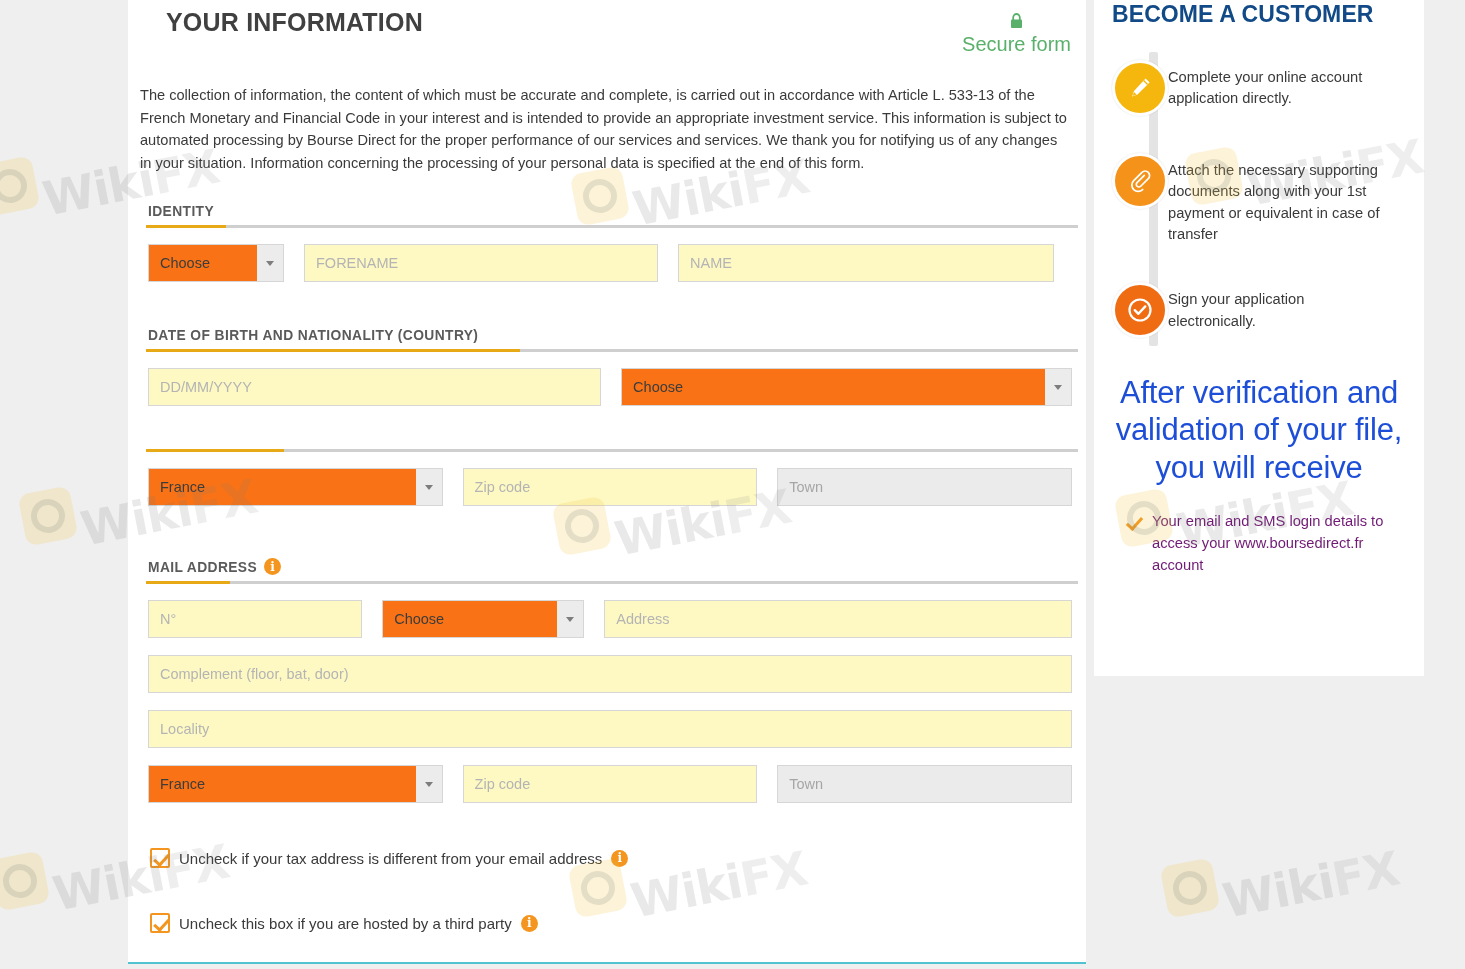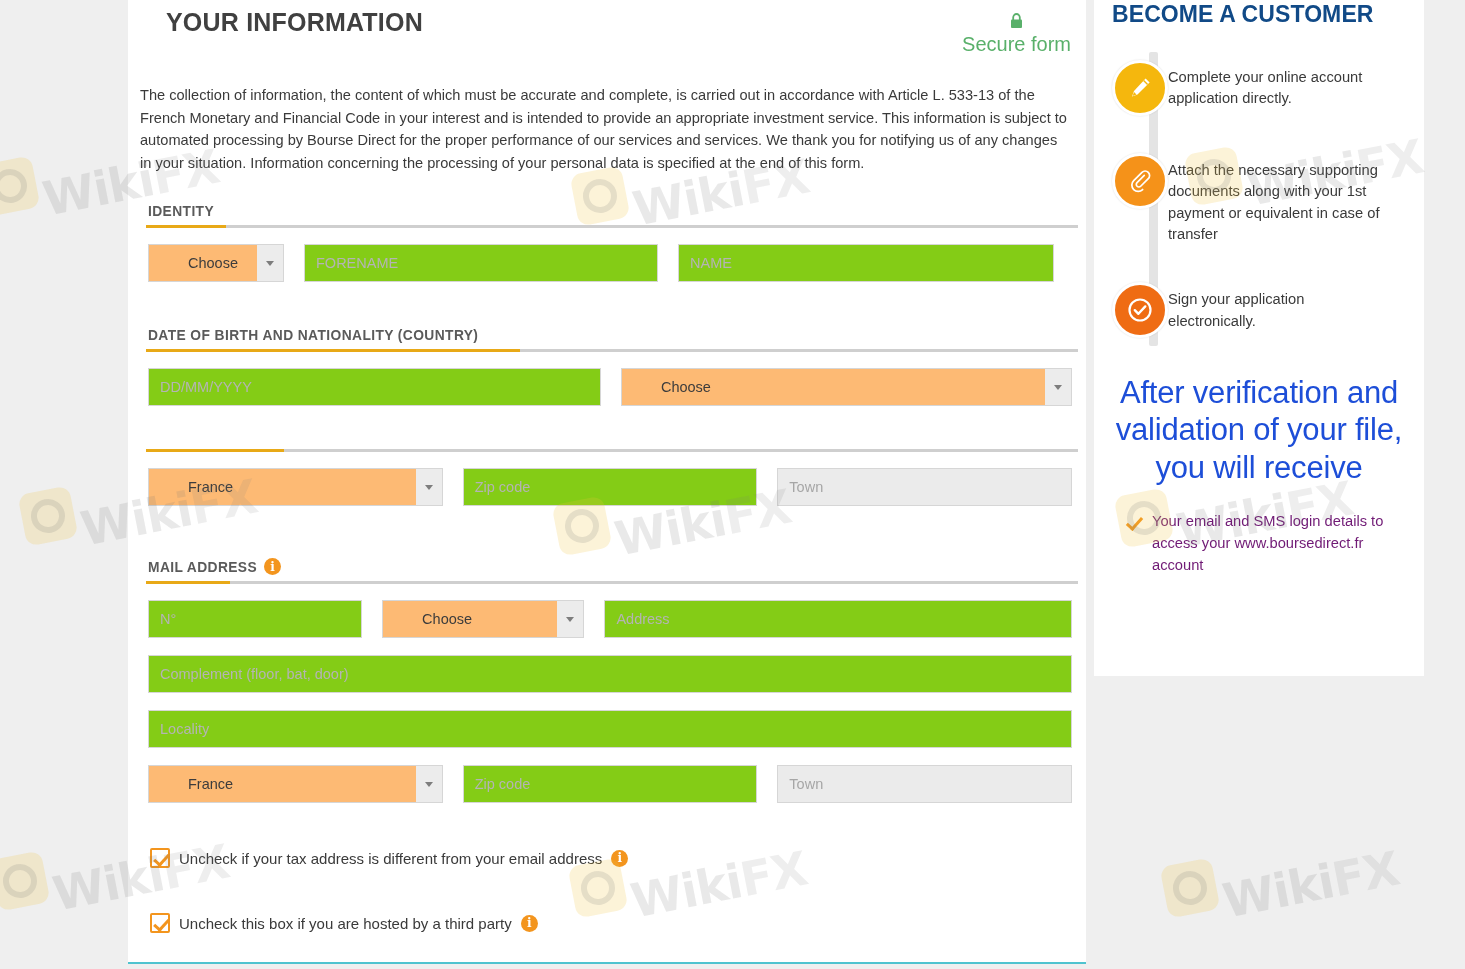--- a/index.html
+++ b/index.html
@@ -147,43 +147,42 @@
   .row {
     display: flex;
     gap: 20px;
     margin-top: 16px;
     padding-left: 8px;
   }
 
   .fld {
     height: 38px;
     border: 1px solid #d6d6d6;
-    background: #84cc16;
+    background: #fef9c3;
     font-family: "Liberation Sans", sans-serif;
     font-size: 14.5px;
     color: #444;
     padding: 0 11px;
     outline: none;
   }
   .fld::placeholder { color: #b4b4b4; }
   .fld.disabled {
     background: #ebebeb;
     color: #9a9a9a;
   }
   .fld.disabled::placeholder { color: #a6a6a6; }
 
   
   .sel {
     position: relative;
     height: 38px;
     border: 1px solid #d6d6d6;
-    background: #fdba74;
+    background: #f97316;
     display: flex;
     align-items: center;
-    padding-left: 28px;
   }
   .sel-label {
     font-size: 14.5px;
     color: #3c3c3c;
     padding-left: 11px;
   }
   .sel-btn {
     position: absolute;
     right: 0; top: 0;
     width: 26px; height: 36px;

